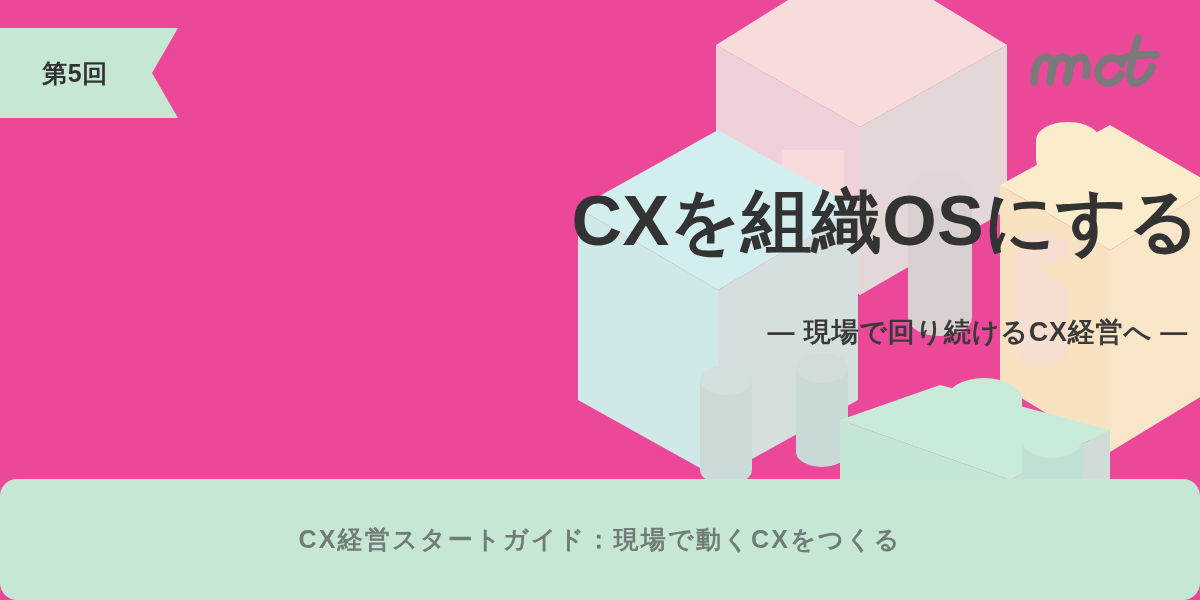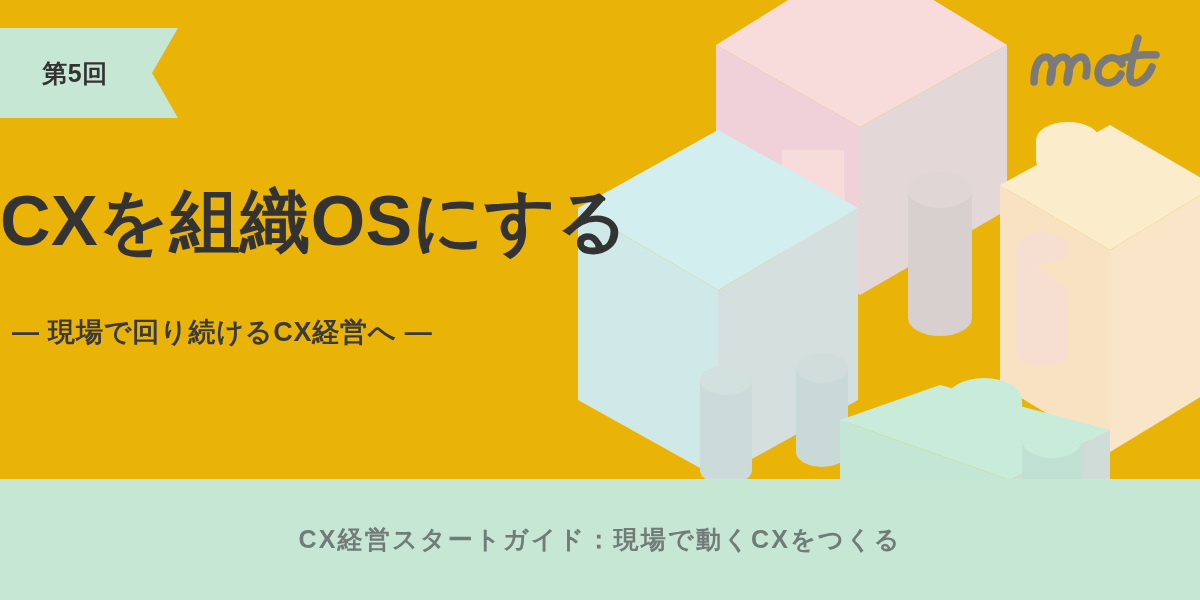--- a/index.html
+++ b/index.html
@@ -12,21 +12,21 @@
     height: 600px;
     overflow: hidden;
     font-family: "Liberation Sans", "DejaVu Sans", sans-serif;
     background: #f7fbfa;
   }
 
   #slide {
     position: relative;
     width: 1200px;
     height: 600px;
-    background: #eab308;
+    background: #ec4899;
     overflow: hidden;
   }
 
   
   #decor {
     position: absolute;
     left: 0;
     top: 0;
     width: 1200px;
     height: 600px;
@@ -71,21 +71,21 @@
     height: 72px;
   }
   #logo svg { display: block; }
 
   
   #headline-block {
     position: absolute;
     left: 0;
     top: 186px;
     width: 1200px;
-    text-align: left;
+    text-align: right;
   }
   #main-title {
     margin: 0;
     font-size: 70px;
     line-height: 1.0;
     font-weight: 800;
     color: #333333;
     letter-spacing: 0.005em;
     white-space: nowrap;
   }
@@ -103,20 +103,21 @@
   #bottom-band {
     position: absolute;
     left: 0;
     top: 479px;
     width: 1200px;
     height: 121px;
     background: #c6e7d3;
     display: flex;
     align-items: center;
     justify-content: center;
+    border-radius: 17px;
   }
   #band-caption {
     font-size: 25px;
     font-weight: 700;
     color: #717b77;
     letter-spacing: 0.09em;
     white-space: nowrap;
   }
 </style>
 </head>

